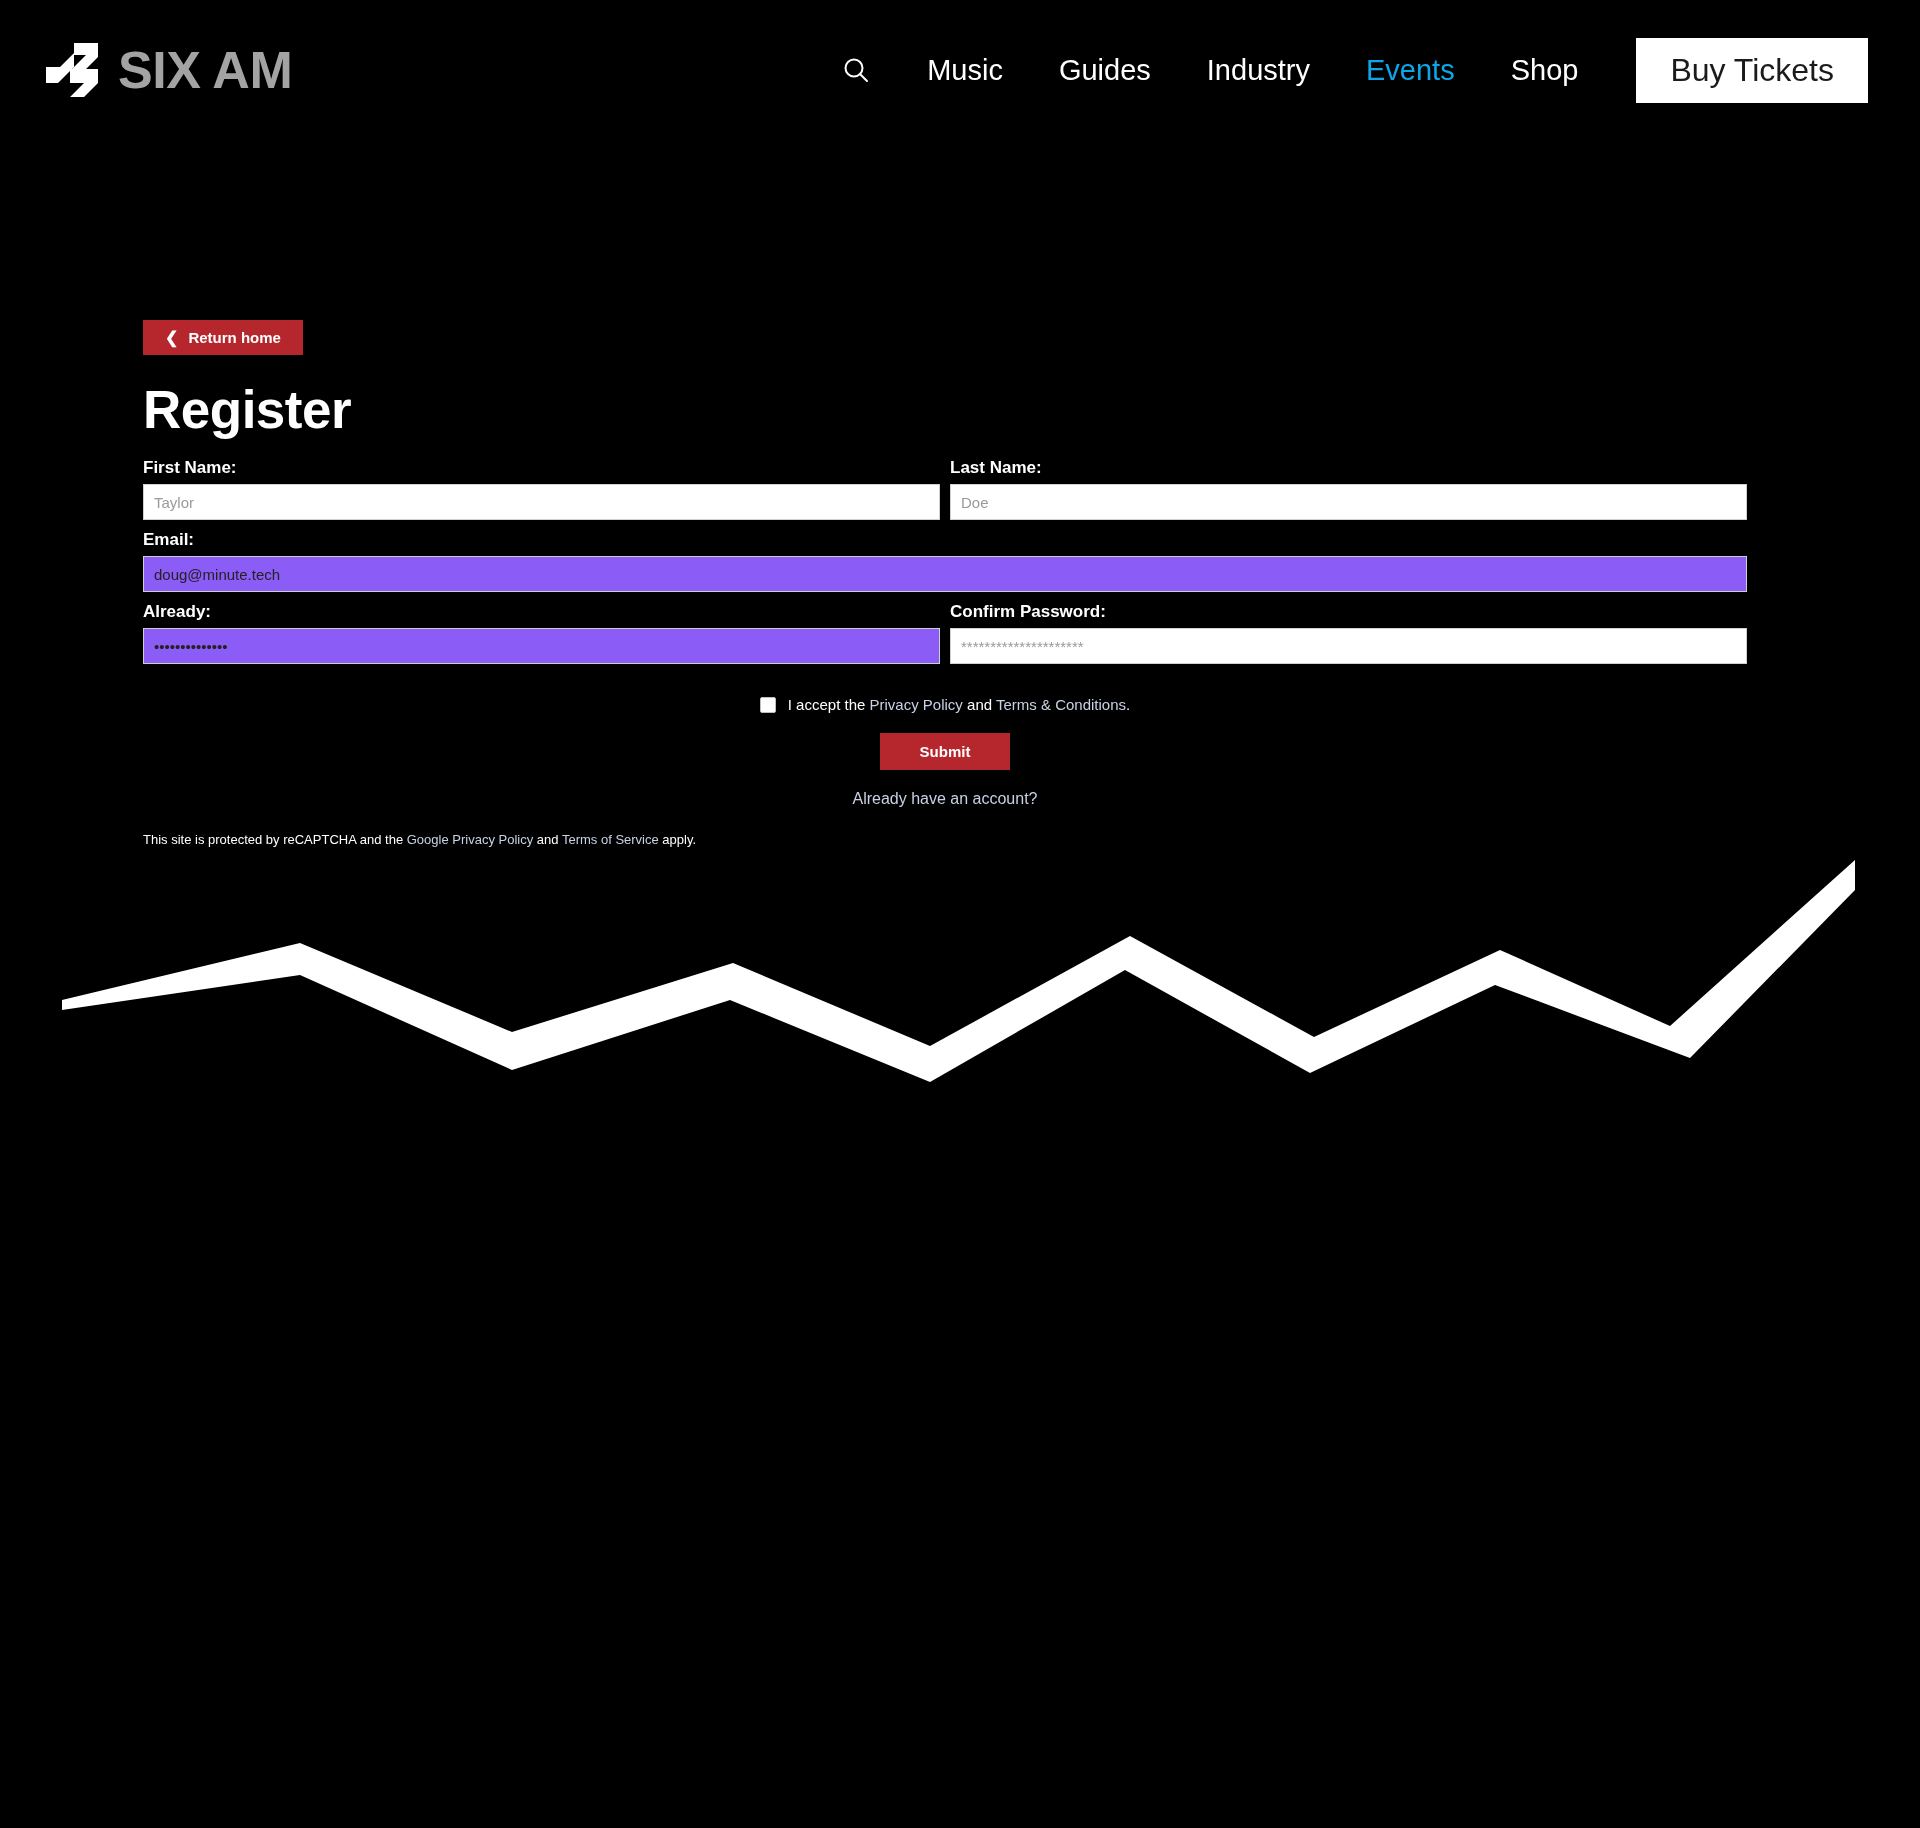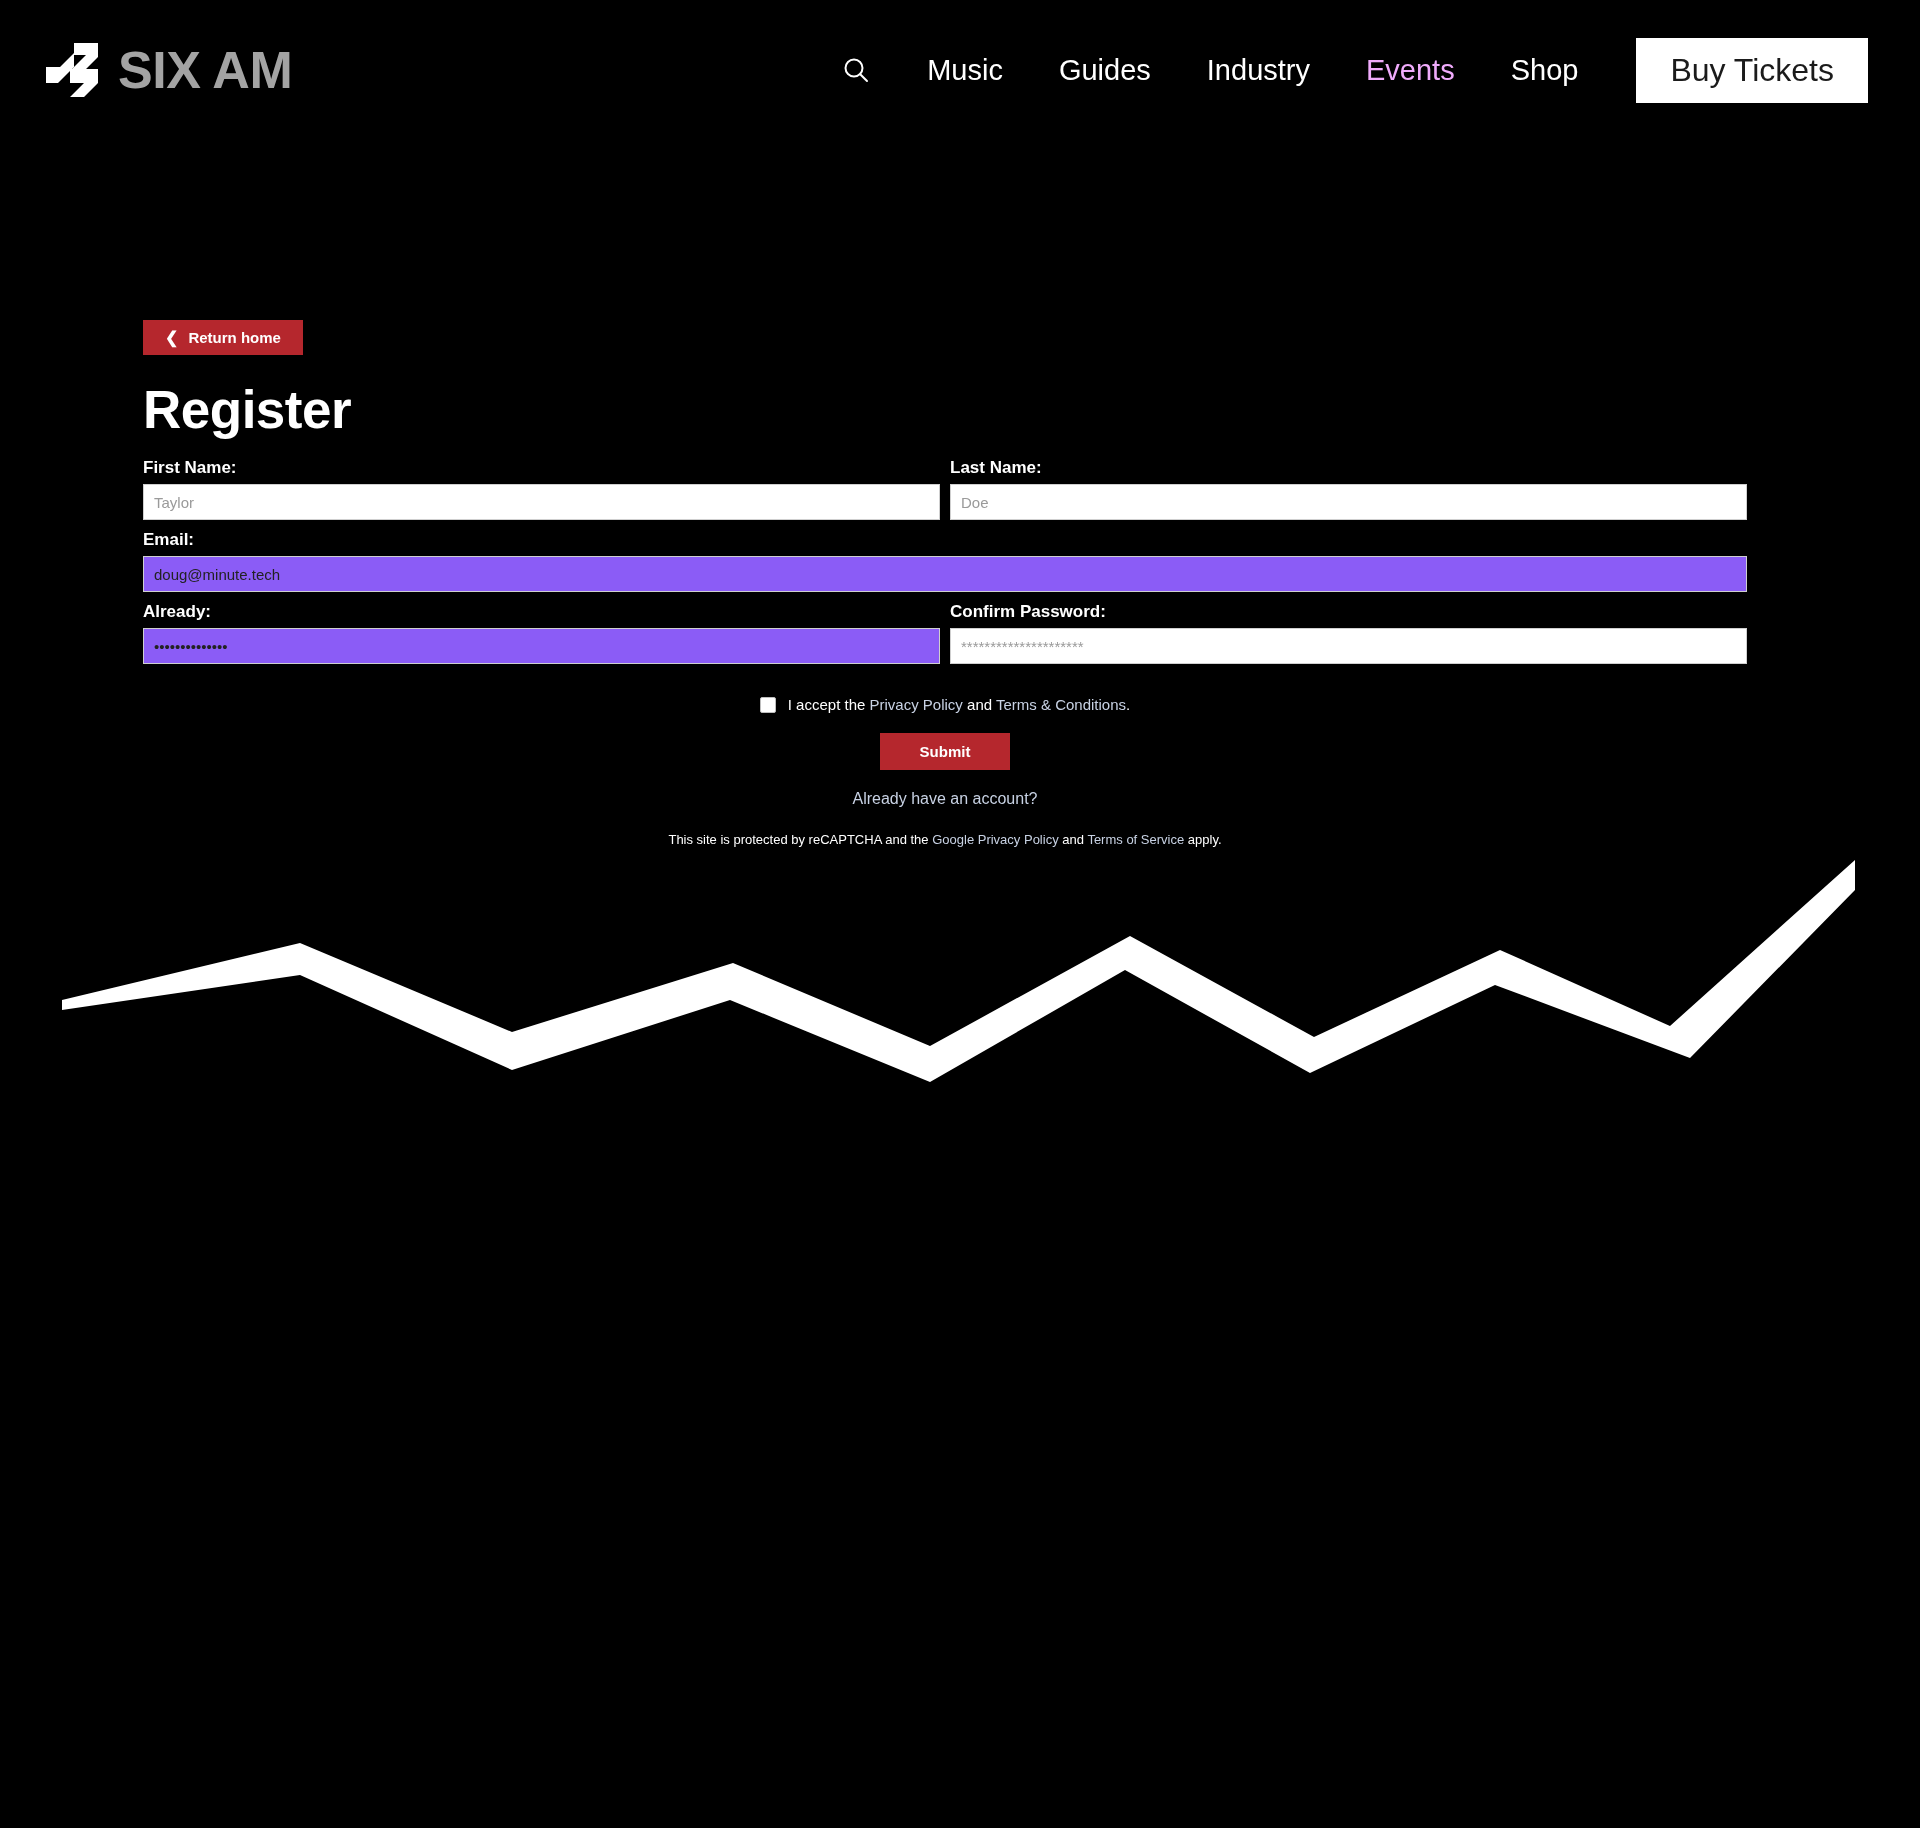--- a/index.html
+++ b/index.html
@@ -53,21 +53,21 @@
   }
   .nav-link {
     color: #ffffff;
     font-size: 29px;
     font-weight: 400;
     text-decoration: none;
     padding: 0 28px;
     white-space: nowrap;
     font-family: "Liberation Sans", sans-serif;
   }
-  .nav-link.active { color: #f0abfc; }
+  .nav-link.active { color: #0ea5e9; }
   .buy-btn {
     margin-left: 30px;
     background: #ffffff;
     color: #1b1b1b;
     font-size: 32px;
     border: none;
     padding: 14px 34px;
     cursor: pointer;
     white-space: nowrap;
     font-family: "Liberation Sans", sans-serif;
@@ -168,21 +168,21 @@
   .already {
     display: block;
     text-align: center;
     color: #c8d2e4;
     font-size: 16px;
     text-decoration: none;
     margin-top: 20px;
     font-family: "Liberation Sans", sans-serif;
   }
   .recaptcha {
-    text-align: center;
+    text-align: left;
     color: #ffffff;
     font-size: 13px;
     margin-top: 24px;
     font-family: "Liberation Sans", sans-serif;
   }
 
   
   .zigzag {
     position: absolute;
     left: 0;

